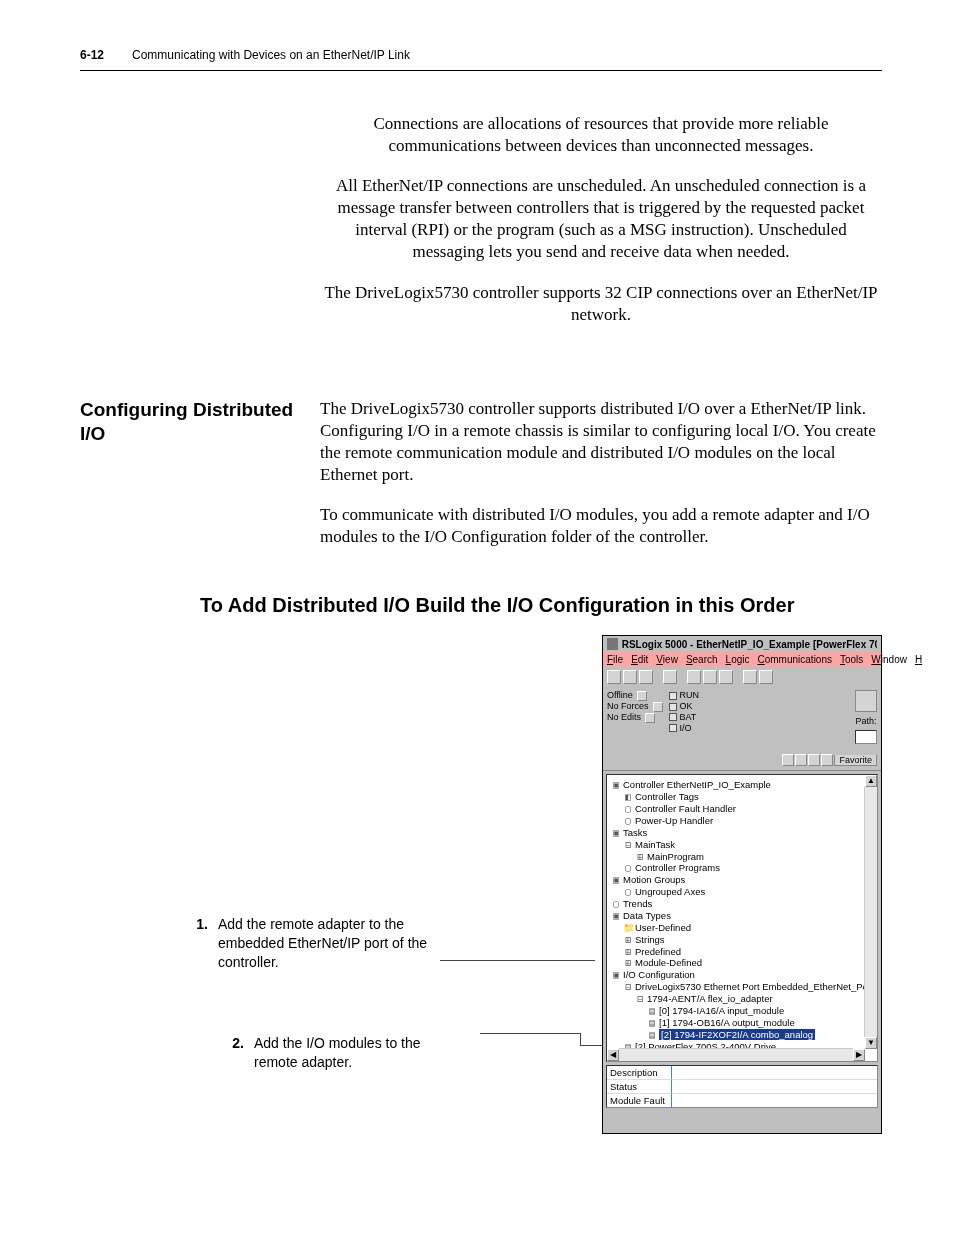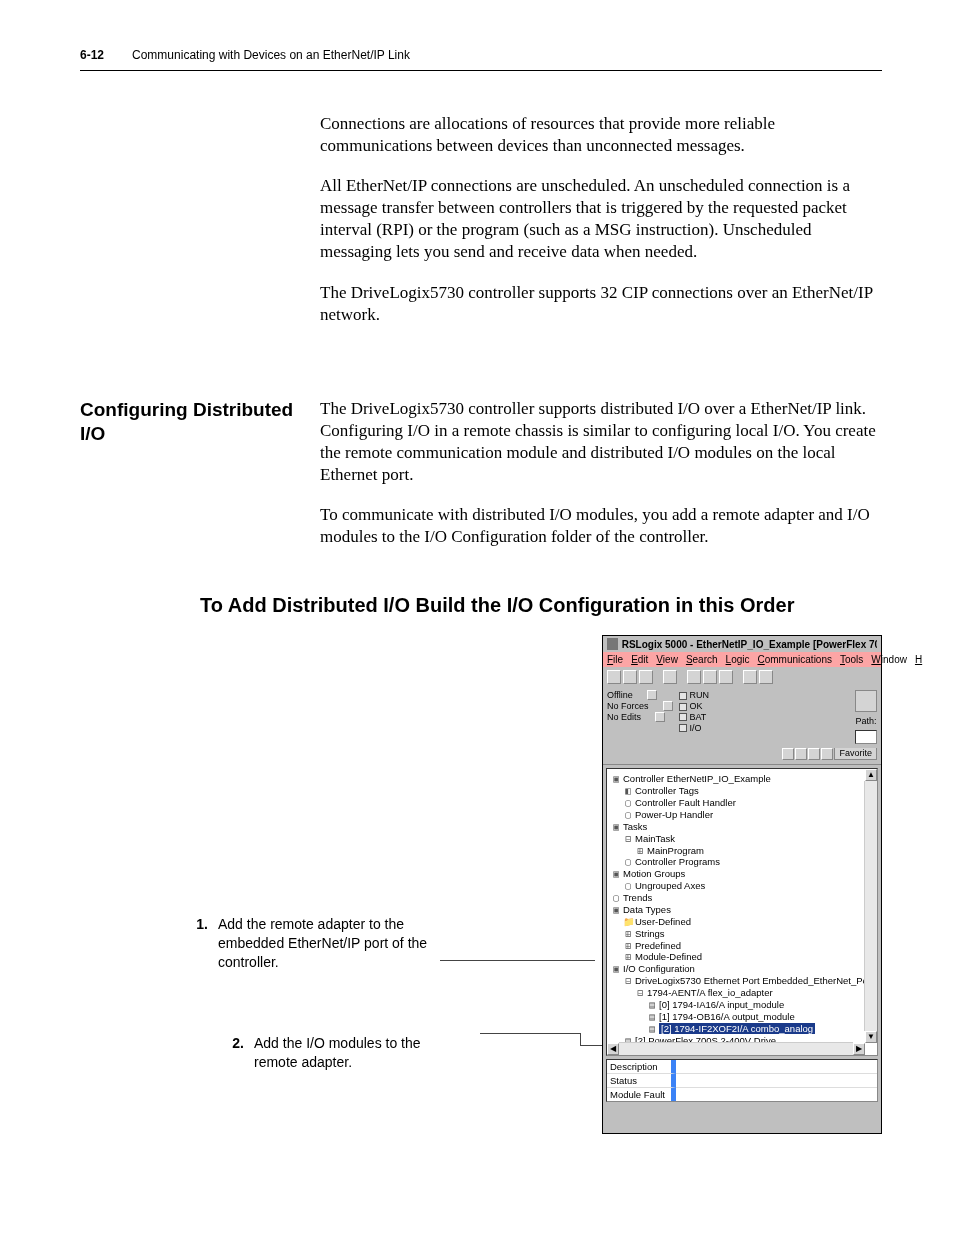--- a/index.html
+++ b/index.html
@@ -29,21 +29,21 @@
   hr.top-rule {
     border: none;
     border-top: 1px solid #000;
     margin: 0 0 42px 0;
   }
   .body-col {
     margin-left: 240px; 
     font-size: 17px;
     line-height: 1.3;
   }
-  .body-col p { margin: 0 0 18px 0; }
+  .body-col p { margin: 0 0 18px 0; text-align: center; }
   .section-row { display:flex; margin-top: 72px; }
   .section-row .side-head {
     width: 240px;
     flex: none;
     font-family: Arial, Helvetica, sans-serif;
     font-weight: bold;
     font-size: 19px;
     line-height: 1.25;
     padding-right: 12px;
     box-sizing: border-box;
@@ -156,36 +156,36 @@
   .tb-sep { width:6px; }
   .status-toolbar {
     background: #c0c0c0;
     padding: 3px 4px 4px 4px;
     display:flex;
     gap:6px;
     align-items:flex-start;
     border-bottom:1px solid #888;
   }
   .status-left { font-size:9px; line-height:1.2; }
-  .status-left .row { display:flex; align-items:flex-start; gap:14px; }
+  .status-left .row { display:flex; align-items:flex-end; gap:4px; }
   .mini-btn { width:10px; height:10px; border:1px solid #888; background:#d4d4d4; border-top-color:#fff; border-left-color:#fff; box-sizing:border-box;}
   .status-mid { font-size:9px; line-height:1.2; }
   .status-mid .row { display:flex; align-items:center; gap:3px; }
   .sq { width:8px;height:8px;border:1px solid #555;background:#e4e4e4;box-sizing:border-box;}
   .status-right {
     margin-left:auto;
     display:flex;
     flex-direction:column;
     align-items:flex-end;
     gap:2px;
   }
   .path-row { display:flex; align-items:center; gap:4px; font-size:9px;flex-direction:column;}
   .path-input { width:20px; height:12px; background:#fff; border:1px inset #888; }
   .net-icon { width:20px;height:20px;border:1px solid #888;background:#d4d4d4;}
-  .nav-row { display:flex; gap:1px; margin-top:2px;}
+  .nav-row { display:flex; gap:1px; align-items:center; margin-top:8px;}
   .nav-btn { width:12px;height:12px;border:1px solid #888;background:#d4d4d4;border-top-color:#fff;border-left-color:#fff;box-sizing:border-box;}
   .tab-lbl {
     font-size:9px; padding:0 4px; border:1px solid #888; border-top:none; background:#d4d4d4;
   }
 
   .tree-pane {
     background:#fff;
     border:1px inset #888;
     margin:3px;
     height: 288px;
@@ -222,21 +222,21 @@
   }
 
   .props {
     margin:0 3px 3px 3px;
     border:1px inset #888;
     font-size:9.5px;
   }
   .props .prow { display:flex; }
   .props .pcell-l {
     width:58px; padding:1px 3px;
-    border-right:5px solid #3b82f6;
+    border-right:1px solid #3b82f6;
     border-bottom:1px solid #ddd;
     background:#fff;
   }
   .props .pcell-r {
     flex:1; padding:1px 3px;
     border-bottom:1px solid #ddd;
     background:#fff;
   }
   .props .prow:last-child .pcell-l,
   .props .prow:last-child .pcell-r { border-bottom:none; }

